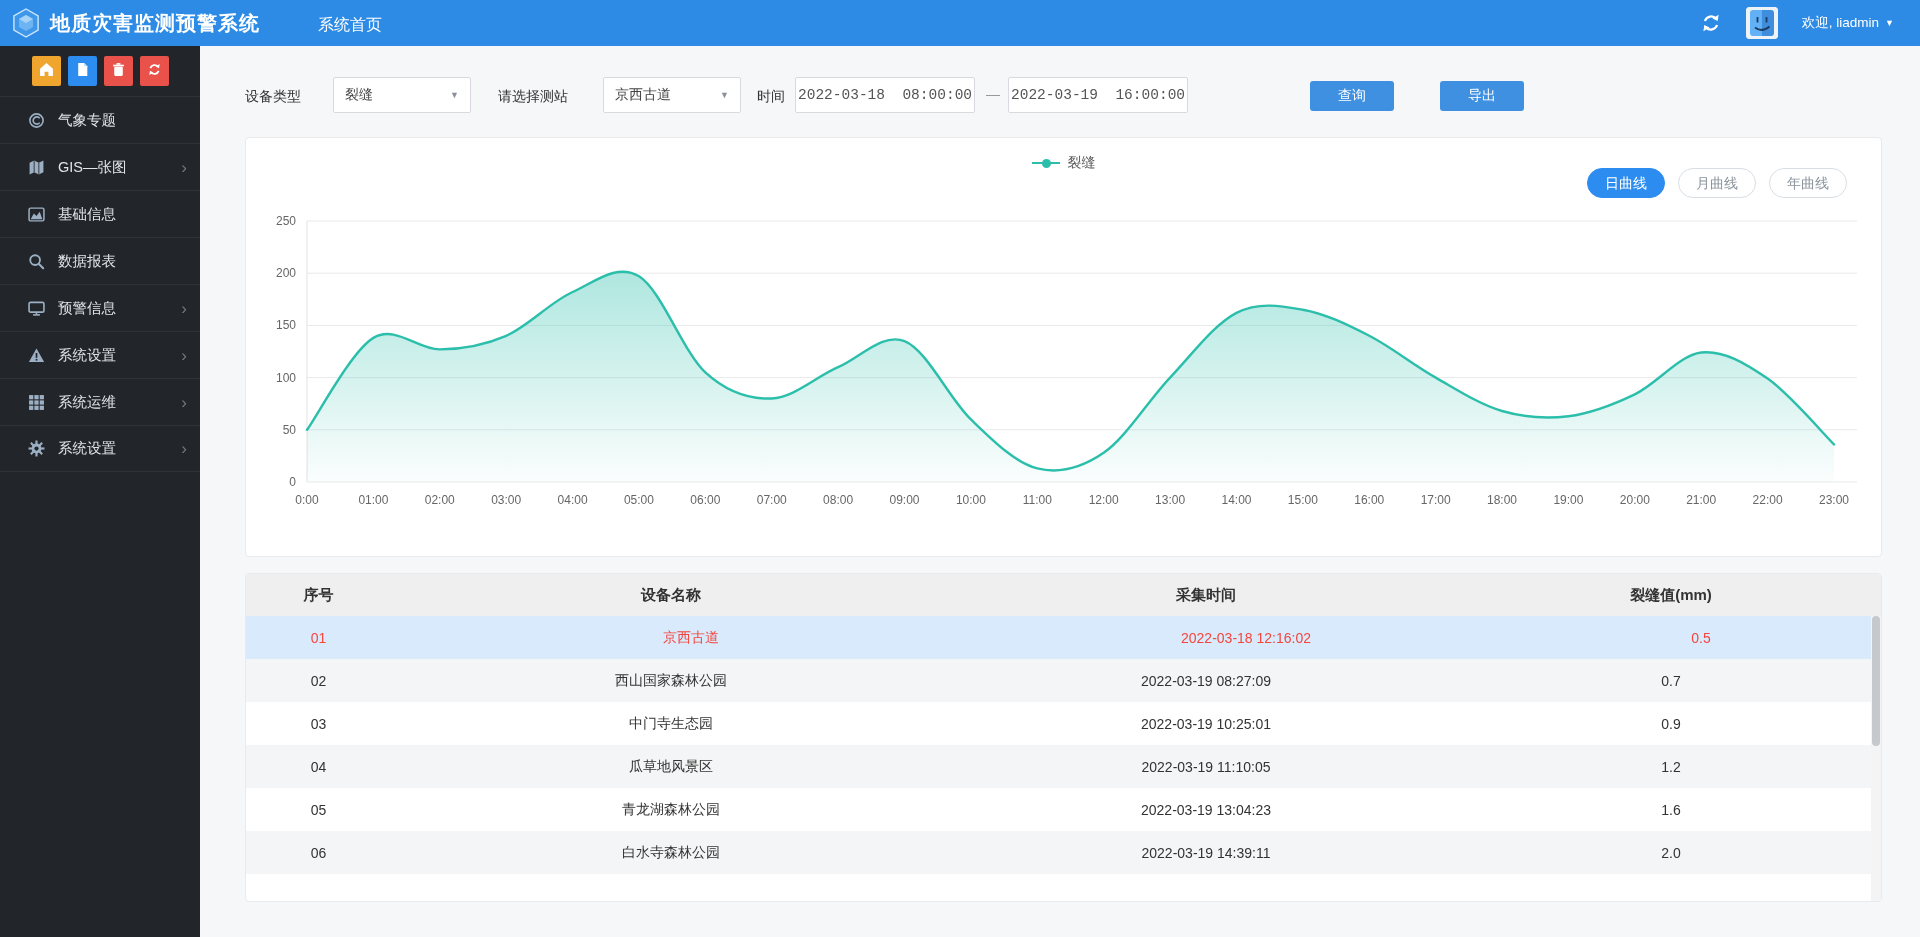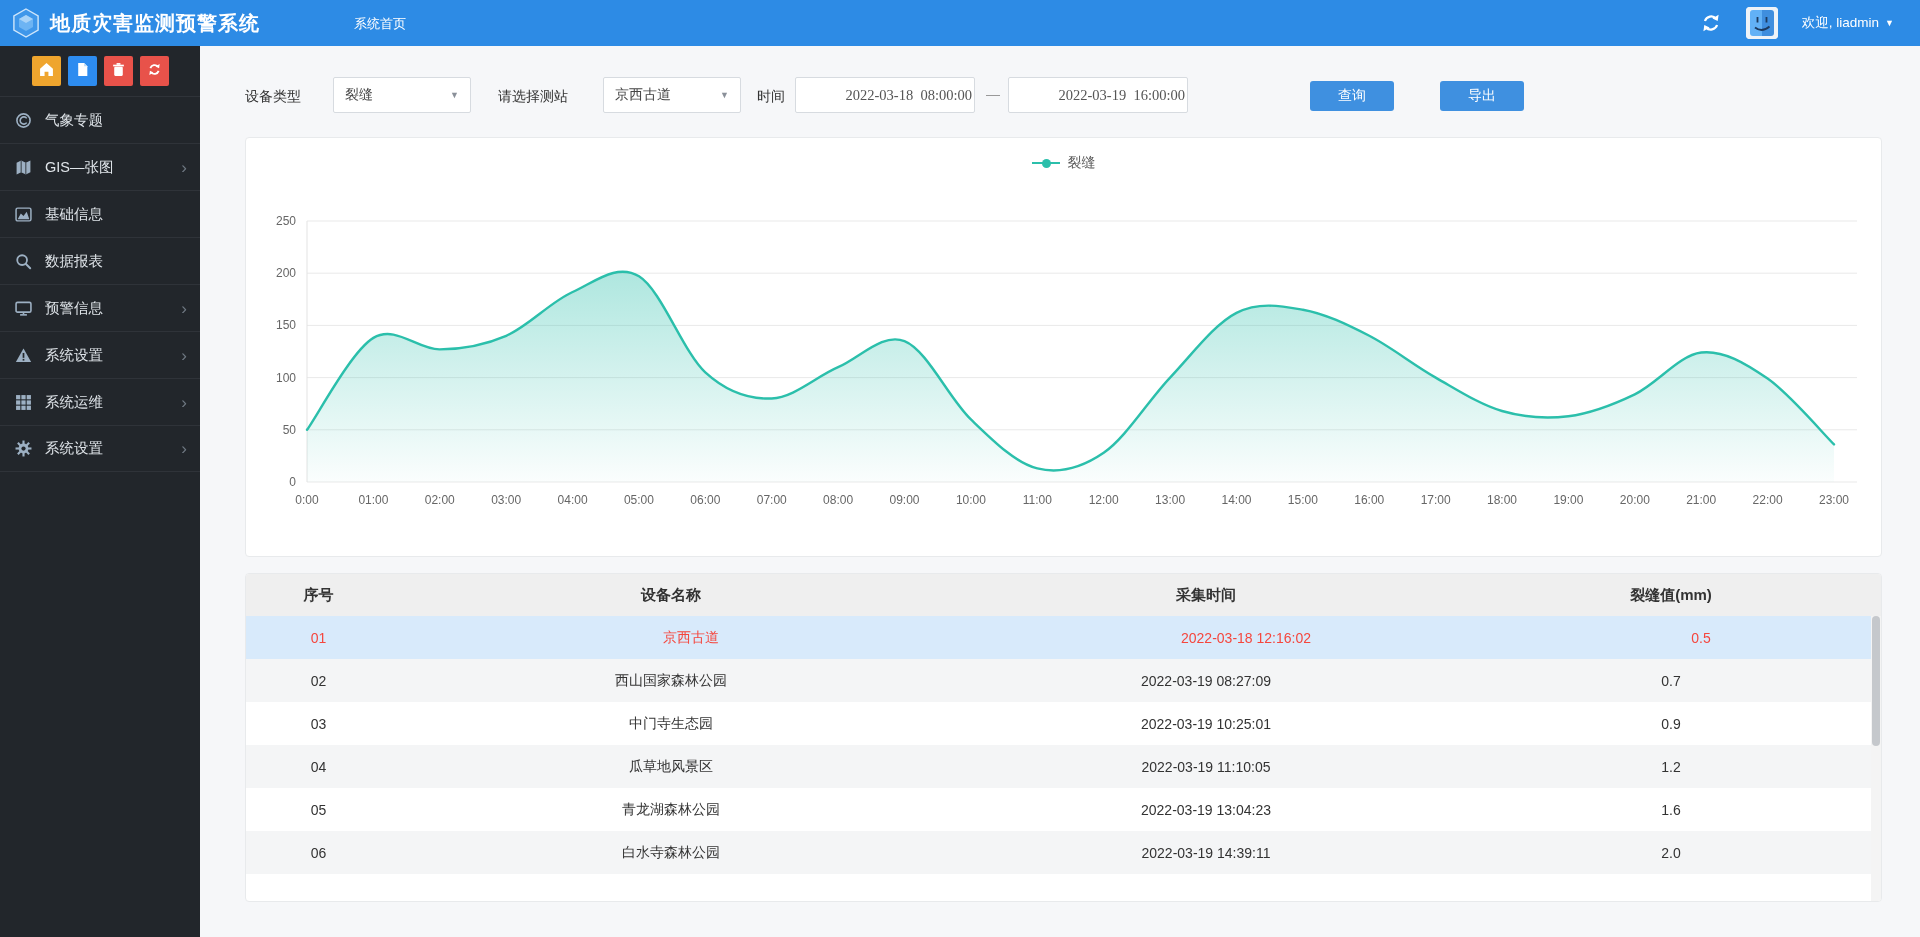--- a/index.html
+++ b/index.html
@@ -3,50 +3,50 @@
 <meta charset="utf-8">
 <style>
   html,body{margin:0;padding:0;}
   body{width:1920px;height:937px;overflow:hidden;background:#f6f7f9;
        font-family:"Liberation Sans",sans-serif;position:relative;}
 
   
   .hdr{position:absolute;left:0;top:0;width:1920px;height:46px;background:#2d8be5;}
   .logo{position:absolute;left:10px;top:7px;width:32px;height:32px;}
   .title{position:absolute;left:50px;top:10px;font-size:20px;font-weight:bold;color:#fff;letter-spacing:1px;}
-  .nav-home{position:absolute;left:318px;top:15px;font-size:13px;color:#fff;cursor:pointer;margin-left:36px;}
+  .nav-home{position:absolute;left:318px;top:15px;font-size:16px;color:#fff;cursor:pointer;}
   .hdr-right{position:absolute;right:26px;top:0;height:46px;display:flex;align-items:center;gap:24px;}
   .refresh-btn{width:22px;height:22px;cursor:pointer;}
   .avatar{width:32px;height:32px;border-radius:4px;overflow:hidden;cursor:pointer;background:#eef3f8;}
   .welcome{color:#fff;font-size:13.5px;cursor:pointer;display:flex;align-items:center;gap:6px;}
   .welcome .caret{font-size:9px;}
 
   
   .sidebar{position:absolute;left:0;top:46px;width:200px;height:891px;background:#22262b;}
   .quick-row{position:absolute;left:32px;top:10px;display:flex;gap:7px;}
   .qbtn{width:29px;height:30px;border:none;border-radius:2px;display:flex;align-items:center;justify-content:center;cursor:pointer;padding:0;}
   .menu{position:absolute;left:0;top:50px;width:200px;margin:0;padding:0;list-style:none;}
-  .menu li{height:47px;display:flex;align-items:center;padding-left:15px;box-sizing:border-box;
+  .menu li{height:47px;display:flex;align-items:center;padding-left:28px;box-sizing:border-box;
            border-top:1px solid #2f3339;color:#dfe4e9;font-size:14.5px;cursor:pointer;}
   .menu li:last-child{border-bottom:1px solid #2f3339;}
   .menu .micon{width:17px;height:17px;margin-right:13px;flex:0 0 auto;display:flex;align-items:center;}
   .menu .chev{margin-left:auto;margin-right:13px;color:#6f7882;font-size:17px;line-height:1;}
 
   
   .flabel{position:absolute;font-size:14px;color:#333;}
   #lbl-device{left:245px;top:88px;}
   #lbl-station{left:498px;top:88px;}
   #lbl-time{left:757px;top:88px;}
   .sel{position:absolute;width:138px;height:36px;background:#fff;border:1px solid #d7dbe0;border-radius:2px;
        display:flex;align-items:center;padding:0 11px;box-sizing:border-box;font-size:14px;color:#444;cursor:pointer;}
   .sel .caret{margin-left:auto;font-size:9px;color:#8a9099;}
   #sel-device{left:333px;top:77px;}
   #sel-station{left:603px;top:77px;}
   .dtinput{position:absolute;width:180px;height:36px;box-sizing:border-box;border:1px solid #d7dbe0;border-radius:2px;
-           background:#fff;text-align:right;font-size:14.5px;color:#555;font-family:Liberation Serif, serif;}
+           background:#fff;text-align:center;font-size:14.5px;color:#555;font-family:Liberation Mono, monospace;}
   #time-start{left:795px;top:77px;}
   #time-end{left:1008px;top:77px;}
   #time-dash{position:absolute;left:986px;top:86px;color:#999;font-size:14px;}
   .pbtn{position:absolute;width:84px;height:30px;border:none;border-radius:3px;background:#3f90e0;color:#fff;
         font-size:14px;cursor:pointer;font-family:"Liberation Sans",sans-serif;}
   #btn-query{left:1310px;top:81px;}
   #btn-export{left:1440px;top:81px;}
 
   
   .panel{position:absolute;background:#fff;border:1px solid #e8eaec;border-radius:4px;box-sizing:border-box;}
@@ -302,20 +302,25 @@
       <text x="1588" y="366" text-anchor="middle" fill="#666" font-size="12" font-family="Liberation Sans, sans-serif">23:00</text>
       <path d="M61,291.8 C72.1,276.5 105.3,213.3 127.4,199.9 C149.5,186.5 171.7,211.8 193.8,211.4 C215.9,211.1 238.0,207.4 260.2,197.8 C282.3,188.3 304.4,163.9 326.6,154.0 C348.7,144.1 370.8,124.9 393.0,138.3 C415.1,151.7 437.2,214.0 459.3,234.4 C481.5,254.7 503.6,261.4 525.7,260.5 C547.9,259.6 570.0,238.7 592.1,229.2 C614.3,219.6 636.4,194.4 658.5,203.1 C680.7,211.8 702.8,260.1 724.9,281.4 C747.0,302.6 769.2,324.9 791.3,330.4 C813.4,336.0 835.6,329.9 857.7,314.8 C879.8,299.6 902.0,262.9 924.1,239.6 C946.2,216.3 968.3,186.2 990.5,174.9 C1012.6,163.6 1034.7,167.9 1056.9,171.7 C1079.0,175.6 1101.1,186.5 1123.3,197.8 C1145.4,209.2 1167.5,227.1 1189.7,239.6 C1211.8,252.1 1233.9,266.6 1256.0,273.0 C1278.2,279.4 1300.3,281.0 1322.4,278.2 C1344.6,275.4 1366.7,266.9 1388.8,256.3 C1411.0,245.7 1433.1,217.2 1455.2,214.5 C1477.3,211.9 1499.5,225.3 1521.6,240.6 C1543.7,256.0 1576.9,295.5 1588.0,306.4 L1588,344 L61,344 Z" fill="url(#ag)"></path>
       <path d="M61,291.8 C72.1,276.5 105.3,213.3 127.4,199.9 C149.5,186.5 171.7,211.8 193.8,211.4 C215.9,211.1 238.0,207.4 260.2,197.8 C282.3,188.3 304.4,163.9 326.6,154.0 C348.7,144.1 370.8,124.9 393.0,138.3 C415.1,151.7 437.2,214.0 459.3,234.4 C481.5,254.7 503.6,261.4 525.7,260.5 C547.9,259.6 570.0,238.7 592.1,229.2 C614.3,219.6 636.4,194.4 658.5,203.1 C680.7,211.8 702.8,260.1 724.9,281.4 C747.0,302.6 769.2,324.9 791.3,330.4 C813.4,336.0 835.6,329.9 857.7,314.8 C879.8,299.6 902.0,262.9 924.1,239.6 C946.2,216.3 968.3,186.2 990.5,174.9 C1012.6,163.6 1034.7,167.9 1056.9,171.7 C1079.0,175.6 1101.1,186.5 1123.3,197.8 C1145.4,209.2 1167.5,227.1 1189.7,239.6 C1211.8,252.1 1233.9,266.6 1256.0,273.0 C1278.2,279.4 1300.3,281.0 1322.4,278.2 C1344.6,275.4 1366.7,266.9 1388.8,256.3 C1411.0,245.7 1433.1,217.2 1455.2,214.5 C1477.3,211.9 1499.5,225.3 1521.6,240.6 C1543.7,256.0 1576.9,295.5 1588.0,306.4" fill="none" stroke="#2bbfab" stroke-width="2.4" stroke-linecap="round"></path>
     </svg>
   <div class="legend">
     <span class="leg-line">
         <span class="leg-dot"></span>
       </span>
     <span>裂缝</span>
   </div>
+  <div class="tabs" id="curve-tabs">
+      <div class="tab active">日曲线</div>
+      <div class="tab">月曲线</div>
+      <div class="tab">年曲线</div>
+    </div>
 </div>
 
 <div class="panel table-panel">
   <div class="tgrid thead" id="table-head">
       <span>序号</span>
       <span>设备名称</span>
       <span>采集时间</span>
       <span>裂缝值(mm)</span>
     </div>
   <div id="table-body">

